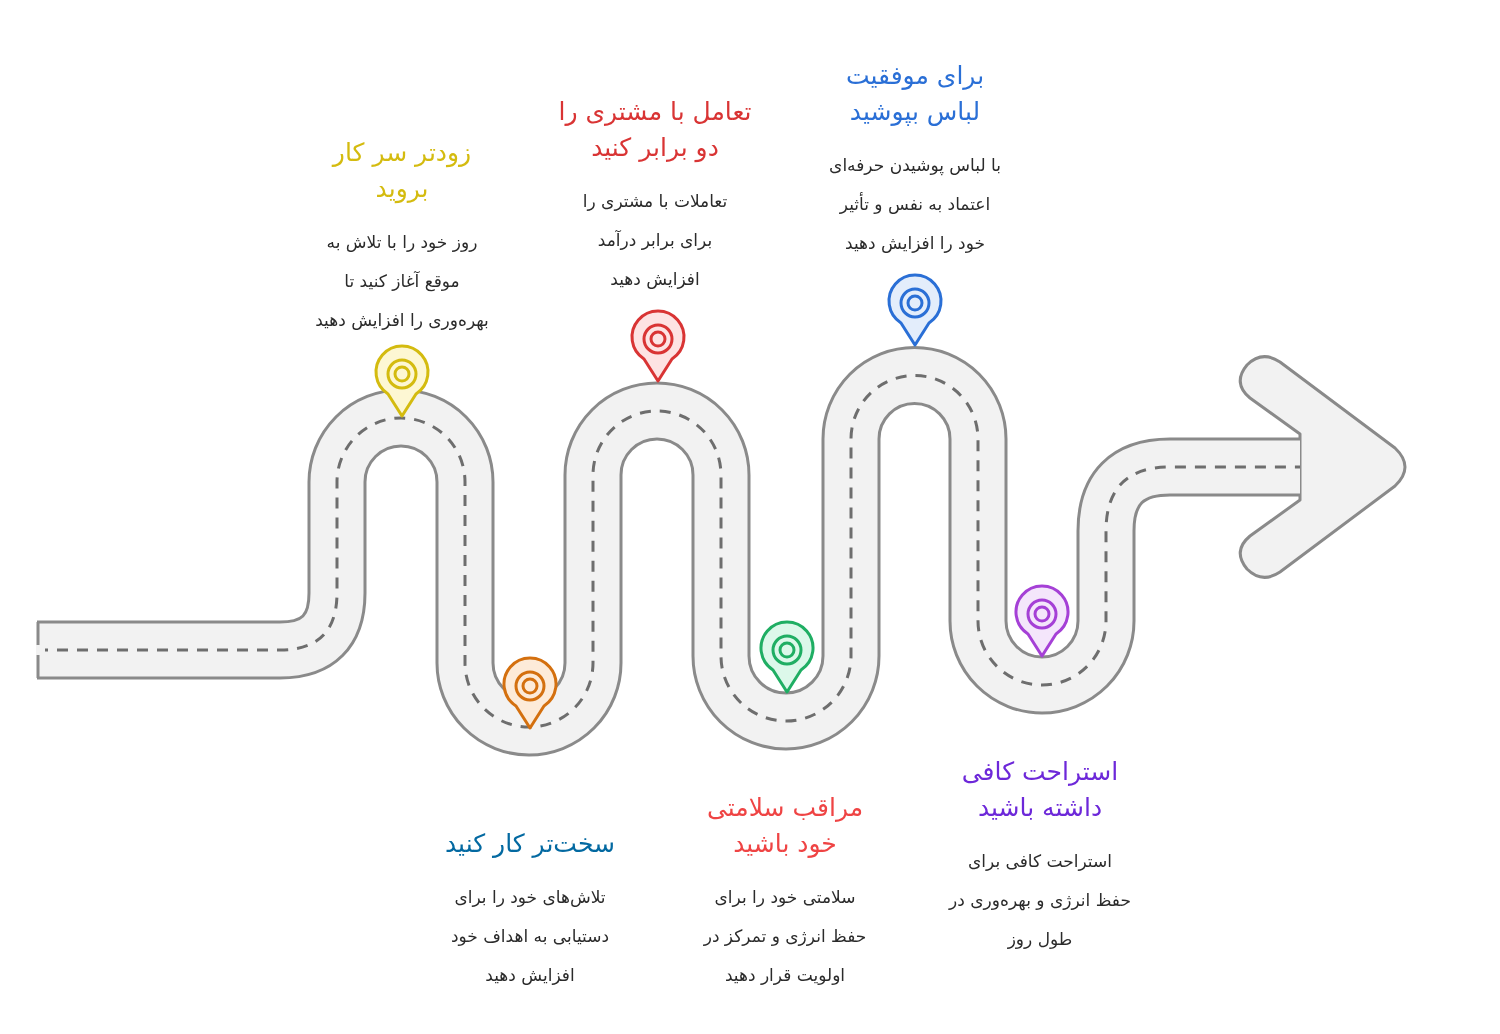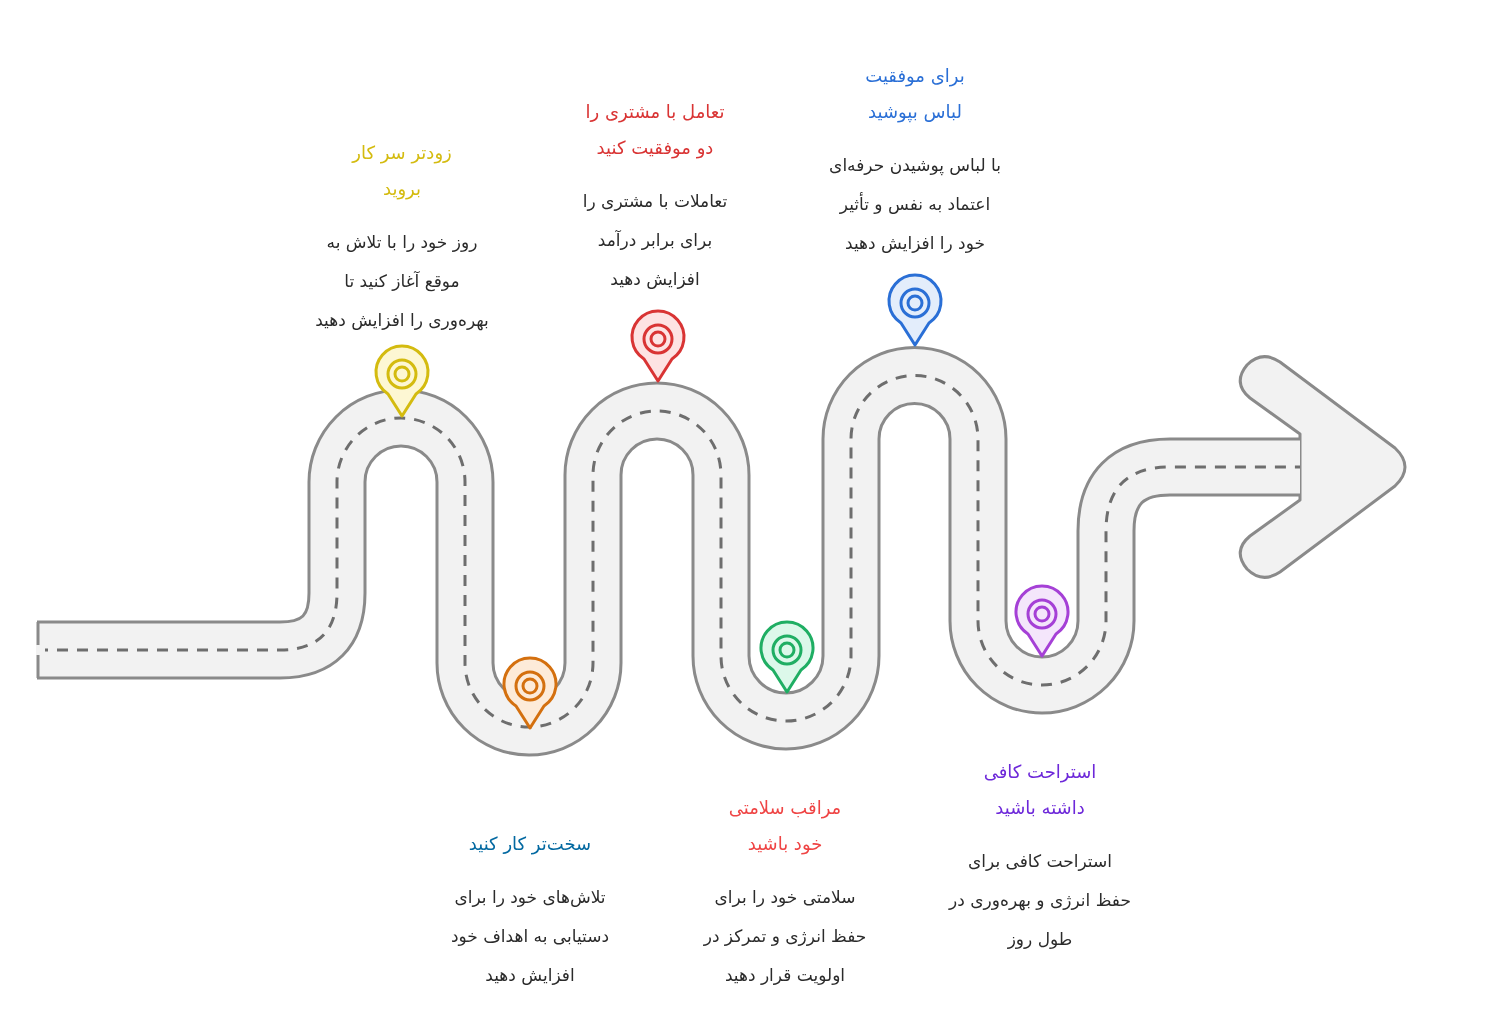--- a/index.html
+++ b/index.html
@@ -1,20 +1,20 @@
 <!DOCTYPE html>
 <html><head>
 <meta charset="utf-8">
 <style>
   html, body { margin: 0; padding: 0; background: #ffffff; }
   body { width: 1500px; height: 1034px; position: relative; overflow: hidden;
          font-family: "DejaVu Sans", sans-serif; }
   #road-svg { position: absolute; left: 0; top: 0; }
   .block { position: absolute; text-align: center; direction: rtl; }
-  .title { font-size: 18px; line-height: 36px; white-space: pre-line; }
+  .title { font-size: 25px; line-height: 36px; white-space: pre-line; }
   .desc { font-size: 17px; line-height: 39px; color: #2b2b2b; white-space: pre-line; margin-top: 16px; }
 </style>
 </head>
 <body>
 
 <svg id="road-svg" width="1500" height="1034" viewBox="0 0 1500 1034">
   <defs>
     <path id="center-path" d="
       M 37 650
       L 280 650
@@ -84,21 +84,21 @@
 <div class="block" style="left:272px; top:135px; width:260px;">
   <div class="title" style="color:#d4bb0f;">زودتر سر کار
 بروید</div>
   <div class="desc">روز خود را با تلاش به
 موقع آغاز کنید تا
 بهره‌وری را افزایش دهید</div>
 </div>
 
 <div class="block" style="left:520px; top:94px; width:270px;">
   <div class="title" style="color:#d93434;">تعامل با مشتری را
-دو موفقیت کنید</div>
+دو برابر کنید</div>
   <div class="desc">تعاملات با مشتری را
 برای برابر درآمد
 افزایش دهید</div>
 </div>
 
 <div class="block" style="left:780px; top:58px; width:270px;">
   <div class="title" style="color:#2a6fd6;">برای موفقیت
 لباس بپوشید</div>
   <div class="desc">با لباس پوشیدن حرفه‌ای
 اعتماد به نفس و تأثیر

